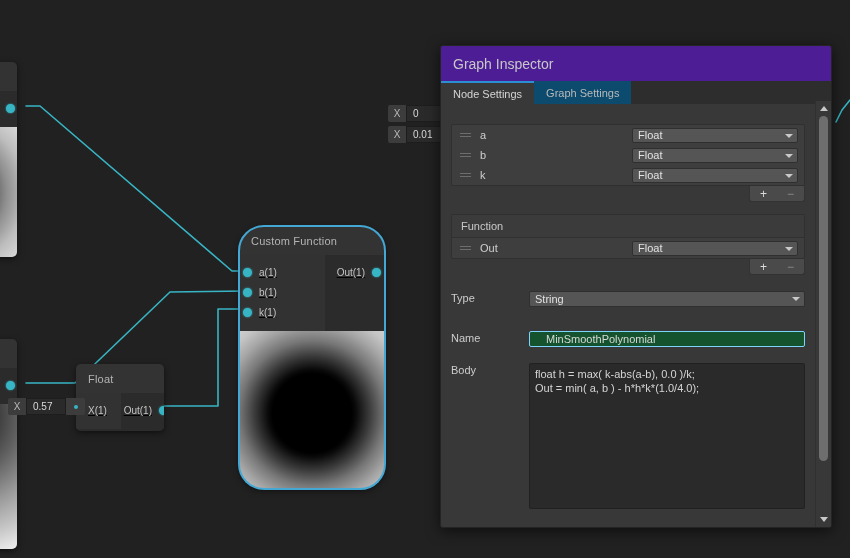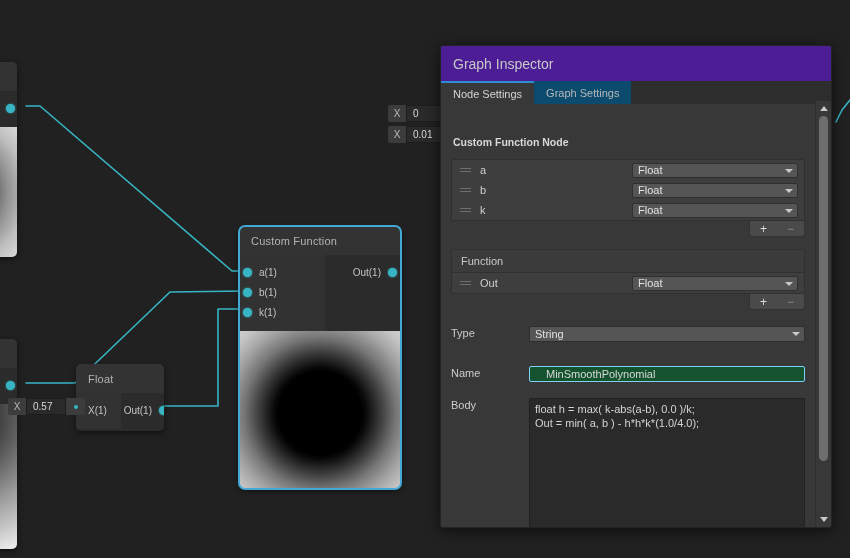--- a/index.html
+++ b/index.html
@@ -49,20 +49,21 @@
     padding: 9px 12px 8px 12px;
     background: #333333;
     letter-spacing: .2px;
   }
   .node-ports {
     display: flex;
     background: #2b2b2b;
   }
   .port-col {
     padding: 7px 0 9px 0;
+    text-decoration: underline;
   }
   .port-col.inputs { flex: 0 0 auto; width: 78px; background: #323232; }
   .port-col.outputs { flex: 1 1 auto; text-align: right; background: #2b2b2b; }
   .port-row {
     display: flex;
     align-items: center;
     height: 20px;
     font-size: 10px;
     color: #c4c4c4;
     white-space: nowrap;
@@ -423,21 +424,21 @@
         </div>
       </div>
     </div>
 
     <div class="value-field" style="left:8px; top:398px;">
       <span class="vf-label">X</span>
       <span class="vf-input">0.57</span>
       <span class="vf-dot"></span>
     </div>
 
-    <div class="node selected" style="left:239px; top:226px; width:162px;">
+    <div class="node selected" style="left:239px; top:226px; width:146px;border-radius:25px;">
       <div class="node-title">Custom Function</div>
       <div class="node-ports">
         <div class="port-col inputs" style="padding-left:8px;">
           <div class="port-row">
             <span class="port-dot filled"></span>
             <span>a(1)</span>
           </div>
           <div class="port-row">
             <span class="port-dot filled"></span>
             <span>b(1)</span>
@@ -467,21 +468,20 @@
       <div class="tab active">
         <span>Node Settings</span>
       </div>
       <div class="tab">
         <span>Graph Settings</span>
       </div>
     </div>
 
     <div id="inspector-body">
 
-      <div id="node-kind">Custom Function Node</div>
 
       <div class="slot-group">
 
         <div class="slot-row">
           <span class="slot-handle">
               <i></i>
               <i></i>
             </span>
           <span class="slot-name">a</span>
           <span class="dropdown">

